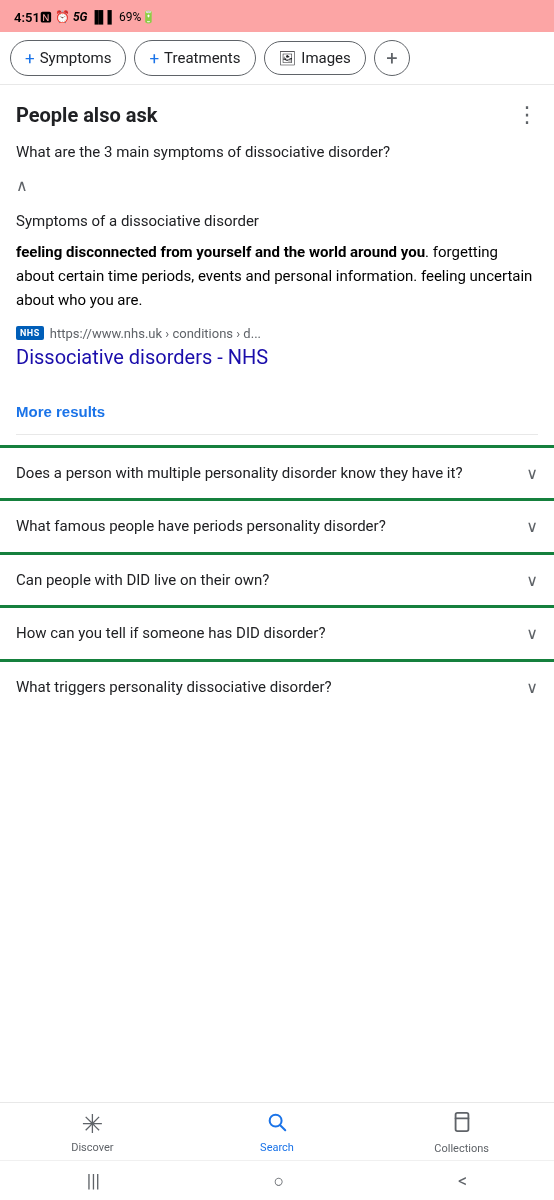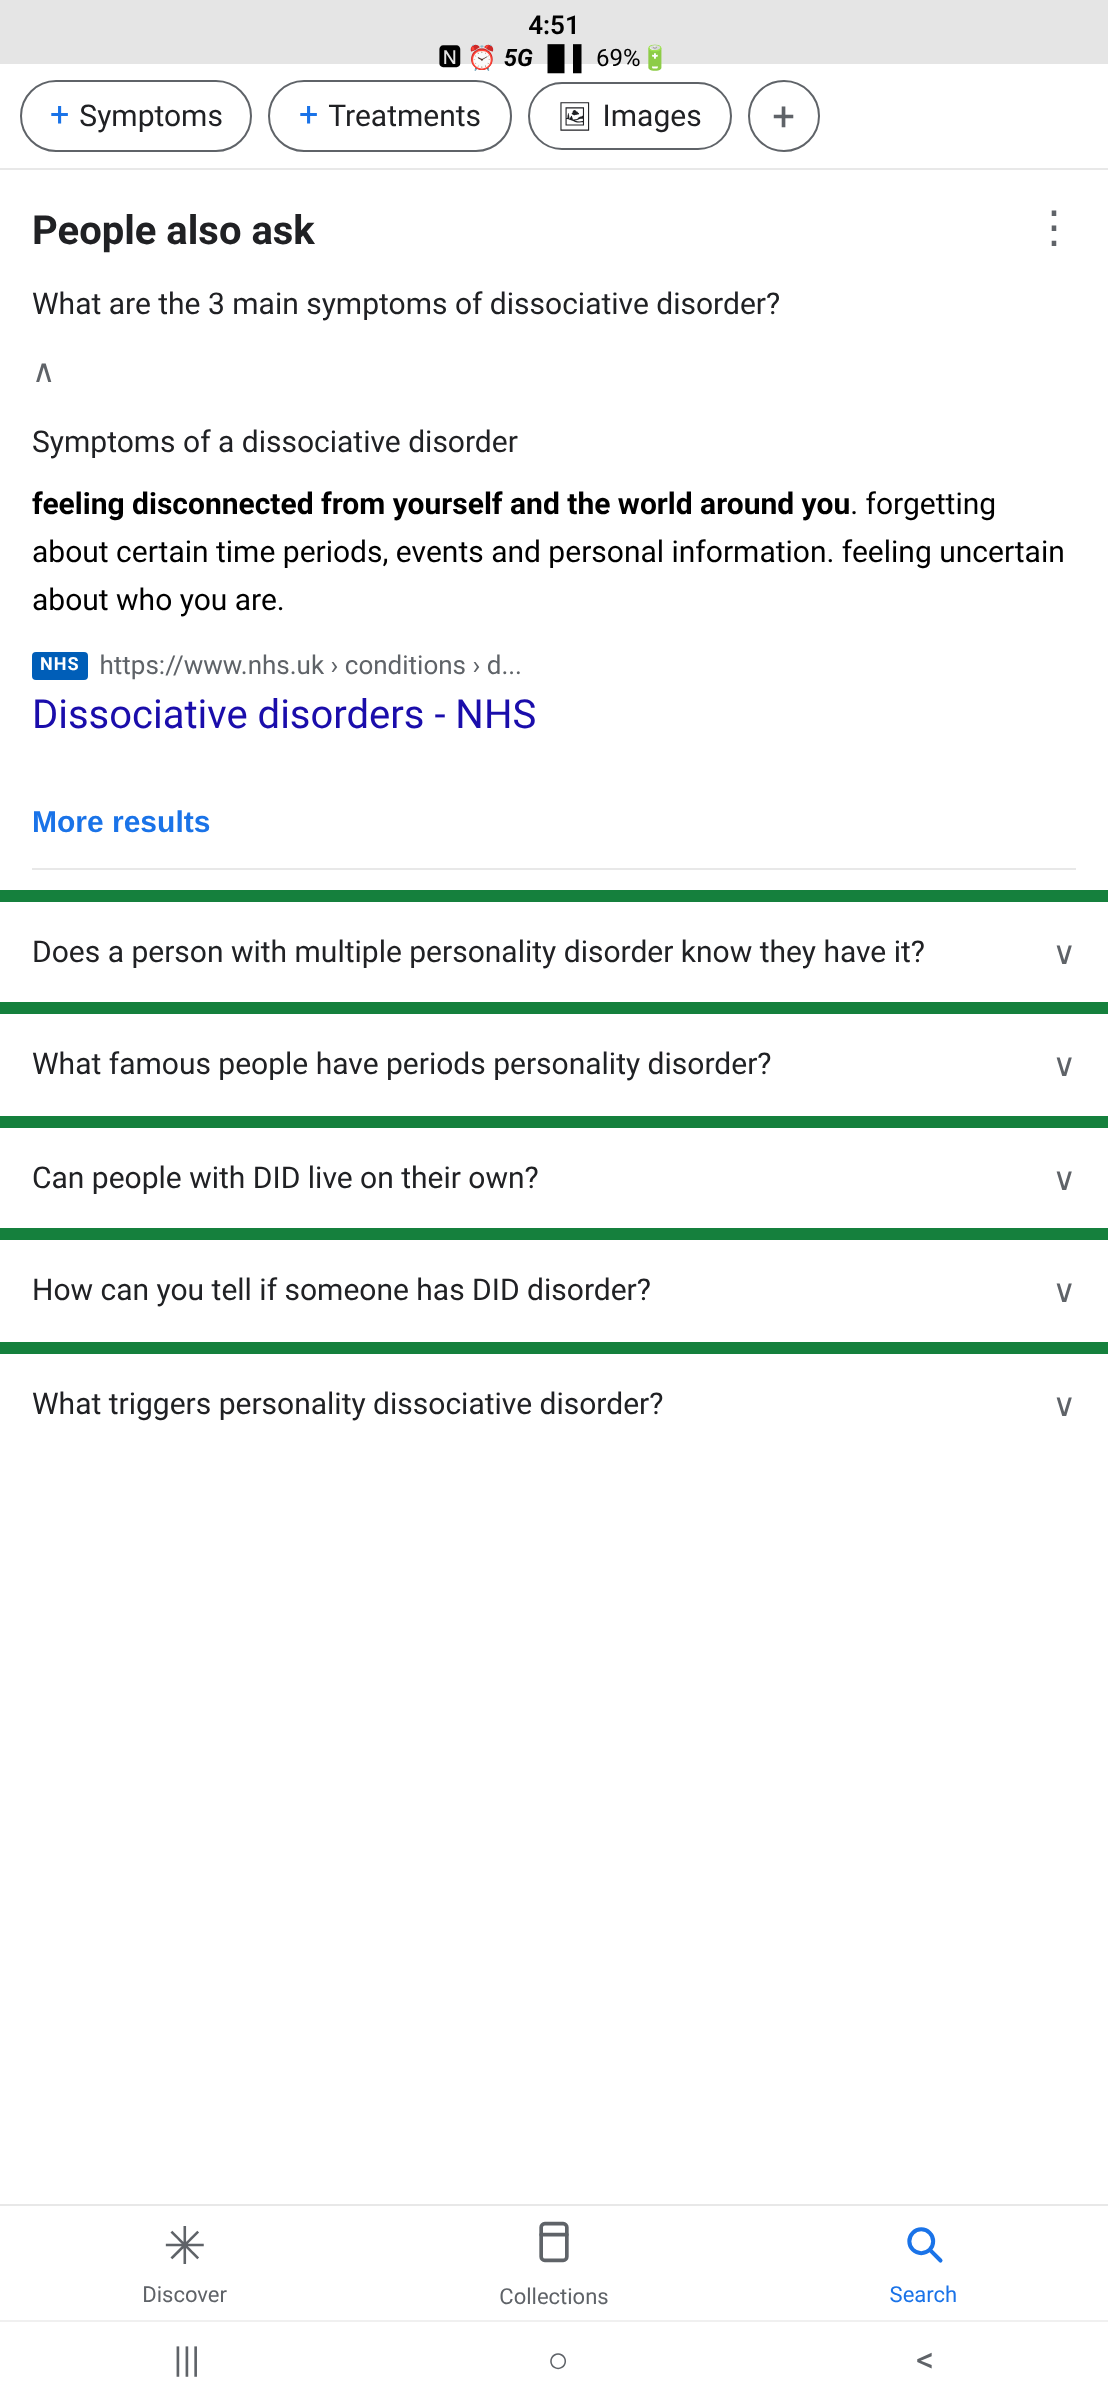--- a/index.html
+++ b/index.html
@@ -8,26 +8,25 @@
       font-family: -apple-system, 'Roboto', Arial, sans-serif;
       background: #fff;
       width: 554px;
       min-height: 1200px;
       overflow-x: hidden;
       position: relative;
     }
 
     
     .status-bar {
-      background: #e5e5e5;
+      background: #fca5a5;
       display: flex;
       align-items: center;
       padding: 6px 14px 4px 14px;
       height: 32px;
-      flex-direction: column;
     }
     .status-time {
       font-size: 13px;
       font-weight: 600;
       color: #000;
     }
     .status-right {
       display: flex;
       align-items: center;
       gap: 3px;
@@ -186,21 +185,21 @@
       font-size: 15px;
       font-weight: 600;
       color: #1a73e8;
       background: none;
       border: none;
       cursor: pointer;
     }
 
     
     .collapsed-question {
-      border-top: 6px solid #15803d;
+      border-top: 3px solid #15803d;
       padding: 14px 16px;
       display: flex;
       justify-content: flex-start;
       align-items: flex-start;
       cursor: pointer;
       gap: 8px;
     }
     .collapsed-question-text {
       font-size: 15px;
       color: #202124;
@@ -357,36 +356,36 @@
     <span class="chevron-down">∨</span>
   </div>
 </div>
 
 <div class="bottom-nav">
   <div class="nav-item">
     <span class="nav-icon discover-asterisk">✳</span>
     <span class="nav-label">Discover</span>
   </div>
   <div class="nav-item">
+    <span style="display:inline-block;">
+      <svg class="search-svg" viewBox="0 0 24 24" fill="none" stroke="#1a73e8" stroke-width="2.2" stroke-linecap="round" stroke-linejoin="round">
+        <circle cx="10.5" cy="10.5" r="6.5"></circle>
+        <line x1="15.5" y1="15.5" x2="21" y2="21"></line>
+      </svg>
+    </span>
+    <span class="nav-label active">Search</span>
+  </div>
+  <div class="nav-item">
     <span style="font-size:22px; color:#5f6368;">
       <svg width="22" height="22" viewBox="0 0 24 24" fill="none" stroke="#5f6368" stroke-width="2" stroke-linecap="round" stroke-linejoin="round">
         <rect x="5" y="2" width="14" height="20" rx="2"></rect>
         <polyline points="5,8 19,8"></polyline>
       </svg>
     </span>
     <span class="nav-label">Collections</span>
   </div>
-  <div class="nav-item">
-    <span style="display:inline-block;">
-      <svg class="search-svg" viewBox="0 0 24 24" fill="none" stroke="#1a73e8" stroke-width="2.2" stroke-linecap="round" stroke-linejoin="round">
-        <circle cx="10.5" cy="10.5" r="6.5"></circle>
-        <line x1="15.5" y1="15.5" x2="21" y2="21"></line>
-      </svg>
-    </span>
-    <span class="nav-label active">Search</span>
-  </div>
 </div>
 
 <div class="android-nav">
   <span class="android-nav-btn">|||</span>
   <span class="android-nav-btn">○</span>
   <span class="android-nav-btn">&lt;</span>
 </div>
 
 </body></html>

